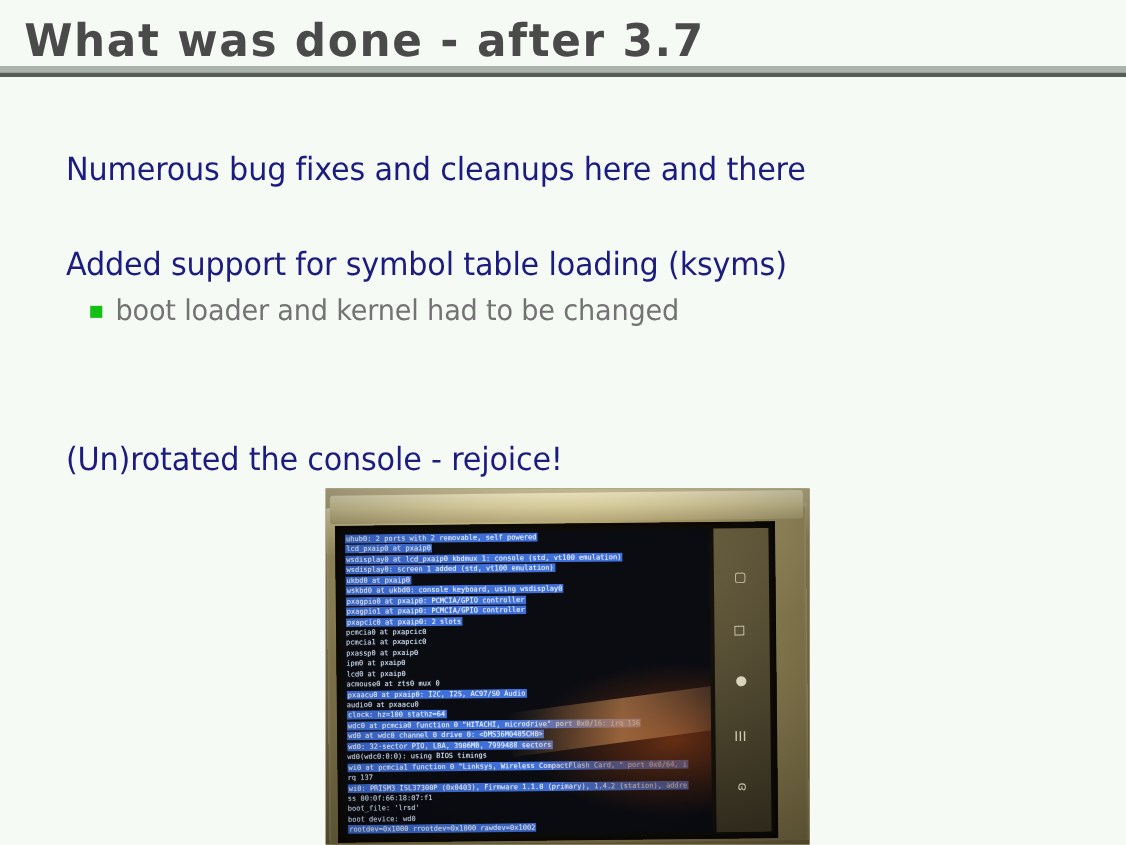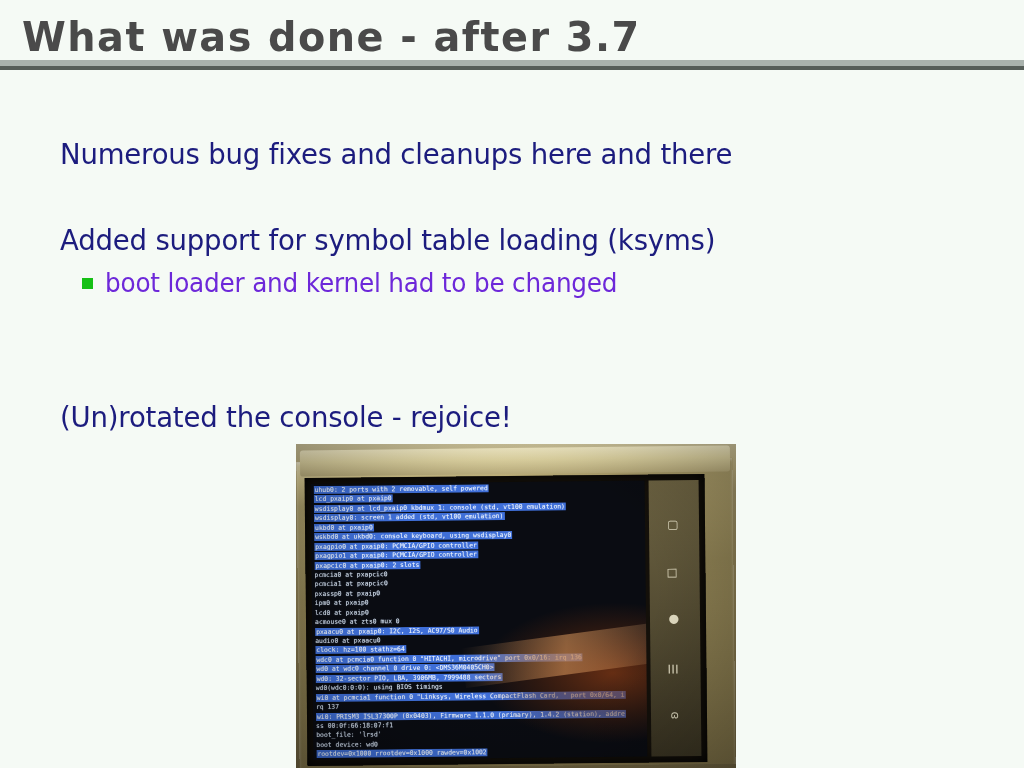--- a/index.html
+++ b/index.html
@@ -71,21 +71,21 @@
     white-space: nowrap;
     letter-spacing: -0.2px;
     transform: scaleX(0.95);
     transform-origin: left center;
   }
 
   .lvl2 {
     position: absolute;
     left: 82px;
     font-size: 26px;
-    color: #6d28d9;
+    color: #737373;
     font-family: "DejaVu Sans", sans-serif;
     white-space: nowrap;
     letter-spacing: -0.2px;
     display: flex;
     align-items: center;
     gap: 12px;
   }
   .bullet-square {
     display: inline-block;
     width: 11px;

